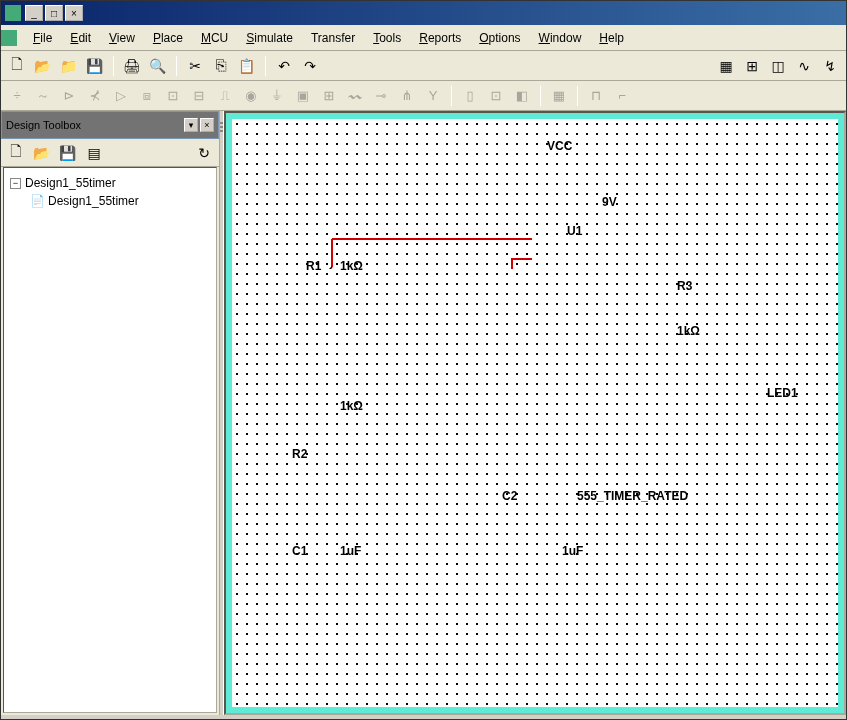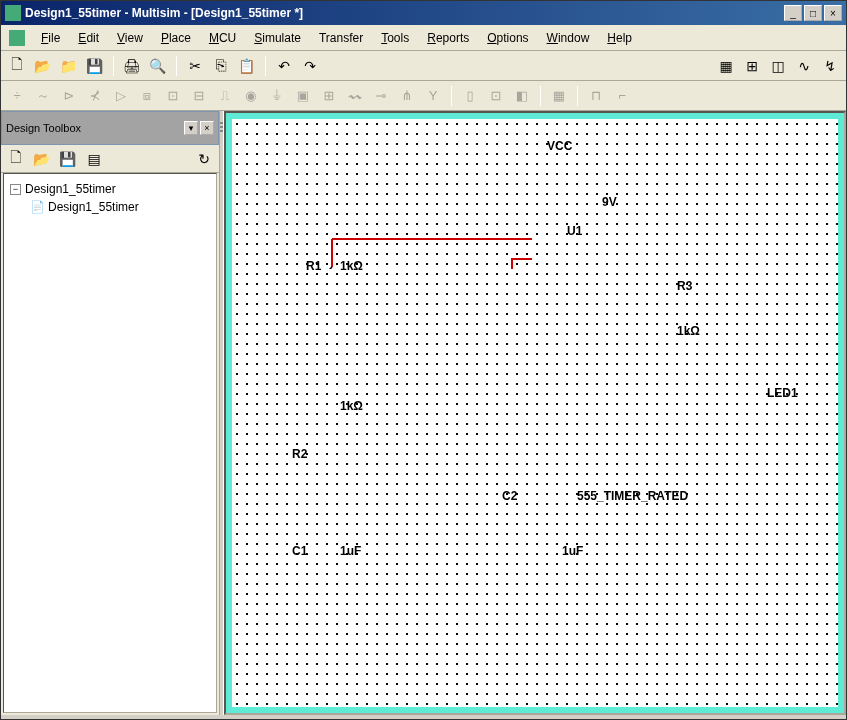--- a/index.html
+++ b/index.html
@@ -2,32 +2,32 @@
 <html><head>
 <meta charset="utf-8">
 <style>
 * { box-sizing: border-box; margin: 0; padding: 0; font-family: Tahoma, Arial, sans-serif; }
 body { background: #d4d0c8; width: 847px; height: 720px; overflow: hidden; border: 1px solid #333; }
 .titlebar { background: linear-gradient(to right, #0a246a, #3a6ea5); color: #fff; height: 24px; display: flex; align-items: center; padding: 0 4px; font-size: 12px; font-weight: bold; }
 .titlebar .icon { width: 16px; height: 16px; background: #4a7; margin-right: 4px; display: inline-block; }
 .titlebar .title { flex: 1; }
 .titlebar .wcontrols { display: flex; gap: 2px; }
 .titlebar .wcontrols button { width: 18px; height: 16px; background: #d4d0c8; border: 1px outset #fff; font-size: 10px; cursor: pointer; }
-.menubar { background: #ece9d8; height: 26px; display: flex; align-items: center; padding: 0 8px; font-size: 12px; border-bottom: 1px solid #aca899; gap: 2px; }
+.menubar { background: #ece9d8; height: 26px; display: flex; align-items: center; padding: 0 0; font-size: 12px; border-bottom: 1px solid #aca899; gap: 2px; }
 .menubar .appicon { width: 16px; height: 16px; background: #4a7; margin-right: 6px; }
 .menubar .mi { padding: 3px 8px; cursor: pointer; }
 .menubar .mi u { text-decoration: underline; }
 .toolbar { background: #ece9d8; border-bottom: 1px solid #aca899; padding: 3px 4px; display: flex; align-items: center; gap: 2px; height: 30px; }
 .toolbar .sep { width: 1px; height: 20px; background: #aca899; margin: 0 4px; border-right: 1px solid #fff; }
 .tbtn { width: 24px; height: 24px; display: flex; align-items: center; justify-content: center; cursor: pointer; border: 1px solid transparent; font-size: 14px; }
 .tbtn.dis { opacity: 0.45; cursor: default; }
 .toolbar2 .tbtn { font-size: 13px; color: #555; }
 .content { display: flex; height: calc(100% - 114px); }
 .sidebar { width: 218px; background: #ece9d8; display: flex; flex-direction: column; }
-.sidebar-header { background: #a3a3a3; height: 34px; display: flex; align-items: center; padding: 0 4px; font-size: 11px; border: 1px solid #7a96b0; justify-content: space-between; }
+.sidebar-header { background: #737373; height: 28px; display: flex; align-items: center; padding: 0 4px; font-size: 11px; border: 1px solid #7a96b0; justify-content: space-between; }
 .sidebar-header .sctrl { display: flex; gap: 2px; }
 .sidebar-header .sctrl span { width: 14px; height: 14px; background: #d4d0c8; border: 1px outset #fff; display: flex; align-items: center; justify-content: center; font-size: 9px; cursor: pointer; }
 .sidebar-tb { background: #ece9d8; height: 28px; display: flex; align-items: center; padding: 4px; gap: 4px; border-bottom: 1px solid #aca899; }
 .sidebar-tb .tbtn { width: 22px; height: 22px; }
 .tree { background: #fff; flex: 1; font-size: 12px; padding: 6px; border: 1px inset #aca899; margin: 0 2px 2px 2px; }
 .tree-item { display: flex; align-items: center; gap: 4px; padding: 2px 0; cursor: pointer; white-space: nowrap; }
 .tree-item .exp { width: 11px; height: 11px; border: 1px solid #888; display: flex; align-items: center; justify-content: center; font-size: 9px; line-height: 1; }
 .tree-item .ticon { width: 14px; height: 14px; display: inline-block; }
 .tree-child { margin-left: 20px; }
 .vsplit { width: 5px; background: #d4d0c8; cursor: ew-resize; border-left: 1px solid #aca899; border-right: 1px solid #fff; }
@@ -41,21 +41,20 @@
 .node { fill: #c00; }
 .resistor-body { stroke: #000; stroke-width: 1.5; fill: none; }
 .ic-body { fill: #fff; stroke: #000; stroke-width: 2; }
 .ic-text { font-size: 9px; font-family: monospace; fill: #222; }
 </style>
 </head>
 <body>
 
 <div class="titlebar">
   <span class="icon"></span>
-  <span class="title">Design1_55timer - Multisim - [Design1_55timer *]</span>
   <div class="wcontrols">
     <button>_</button>
     <button>□</button>
     <button>×</button>
   </div>
 </div>
 
 <div class="menubar">
   <span class="appicon"></span>
   <span class="mi"><u>F</u><span>ile</span></span>

